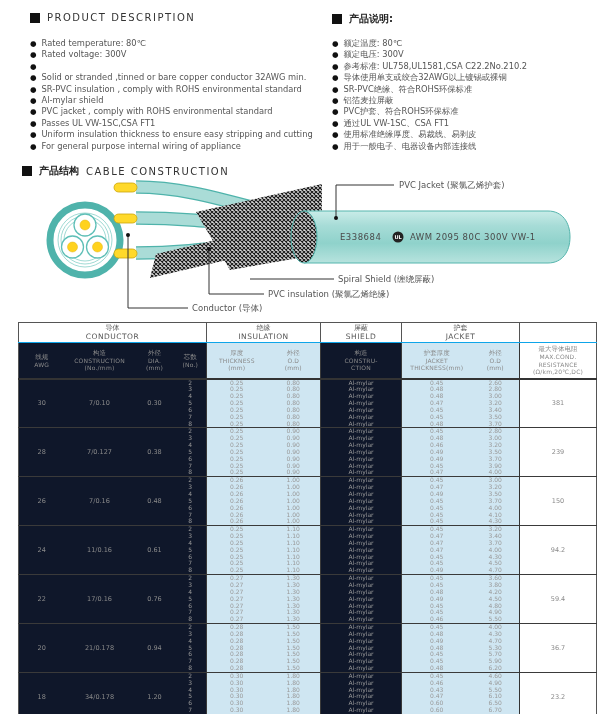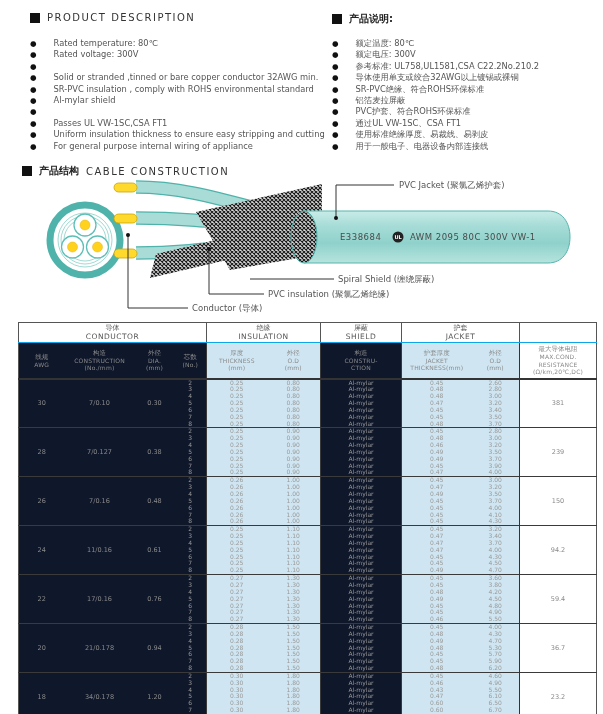--- a/index.html
+++ b/index.html
@@ -9,21 +9,21 @@
   }
   
   .sec-title{position:absolute;display:flex;align-items:center;gap:7px;}
   .sq{width:10px;height:10px;background:#111;display:inline-block;}
   .sec-title .t-en{font-size:10px;letter-spacing:1.5px;color:#333;}
   .sec-title .t-cn{font-size:10px;font-weight:bold;color:#222;}
   
   .blist{position:absolute;margin:0;padding:0;list-style:none;}
   .blist li{display:flex;align-items:flex-start;gap:5px;height:11.4px;white-space:nowrap;}
   .blist .blt{font-size:7.5px;color:#111;line-height:11px;}
-  .blist .btx{font-size:8.3px;color:#555;line-height:11px;margin-left:12px;}
+  .blist .btx{font-size:8.3px;color:#555;line-height:11px;}
   
   .diagram{position:absolute;left:0;top:176px;width:603px;height:146px;}
   .diagram text{font-family:"DejaVu Sans",sans-serif;}
   .lead-label{font-size:8.5px;fill:#555;}
   .cable-print{font-size:8.5px;fill:#4a4a4a;letter-spacing:0.5px;}
   
   .spec{position:absolute;left:18px;top:322px;width:578px;border-collapse:collapse;table-layout:fixed;}
   .spec th,.spec td{padding:0;margin:0;text-align:center;vertical-align:middle;overflow:hidden;}
   .spec{border:1px solid #555;}
   tr.grp{height:20px;}
@@ -73,20 +73,21 @@
       <li>
         <span class="blt">●</span>
         <span class="btx">SR-PVC insulation , comply with ROHS environmental standard</span>
       </li>
       <li>
         <span class="blt">●</span>
         <span class="btx">Al-mylar shield</span>
       </li>
       <li>
         <span class="blt">●</span>
+        <span class="btx">PVC jacket , comply with ROHS environmental standard</span>
       </li>
       <li>
         <span class="blt">●</span>
         <span class="btx">Passes UL VW-1SC,CSA FT1</span>
       </li>
       <li>
         <span class="blt">●</span>
         <span class="btx">Uniform insulation thickness to ensure easy stripping and cutting</span>
       </li>
       <li>

